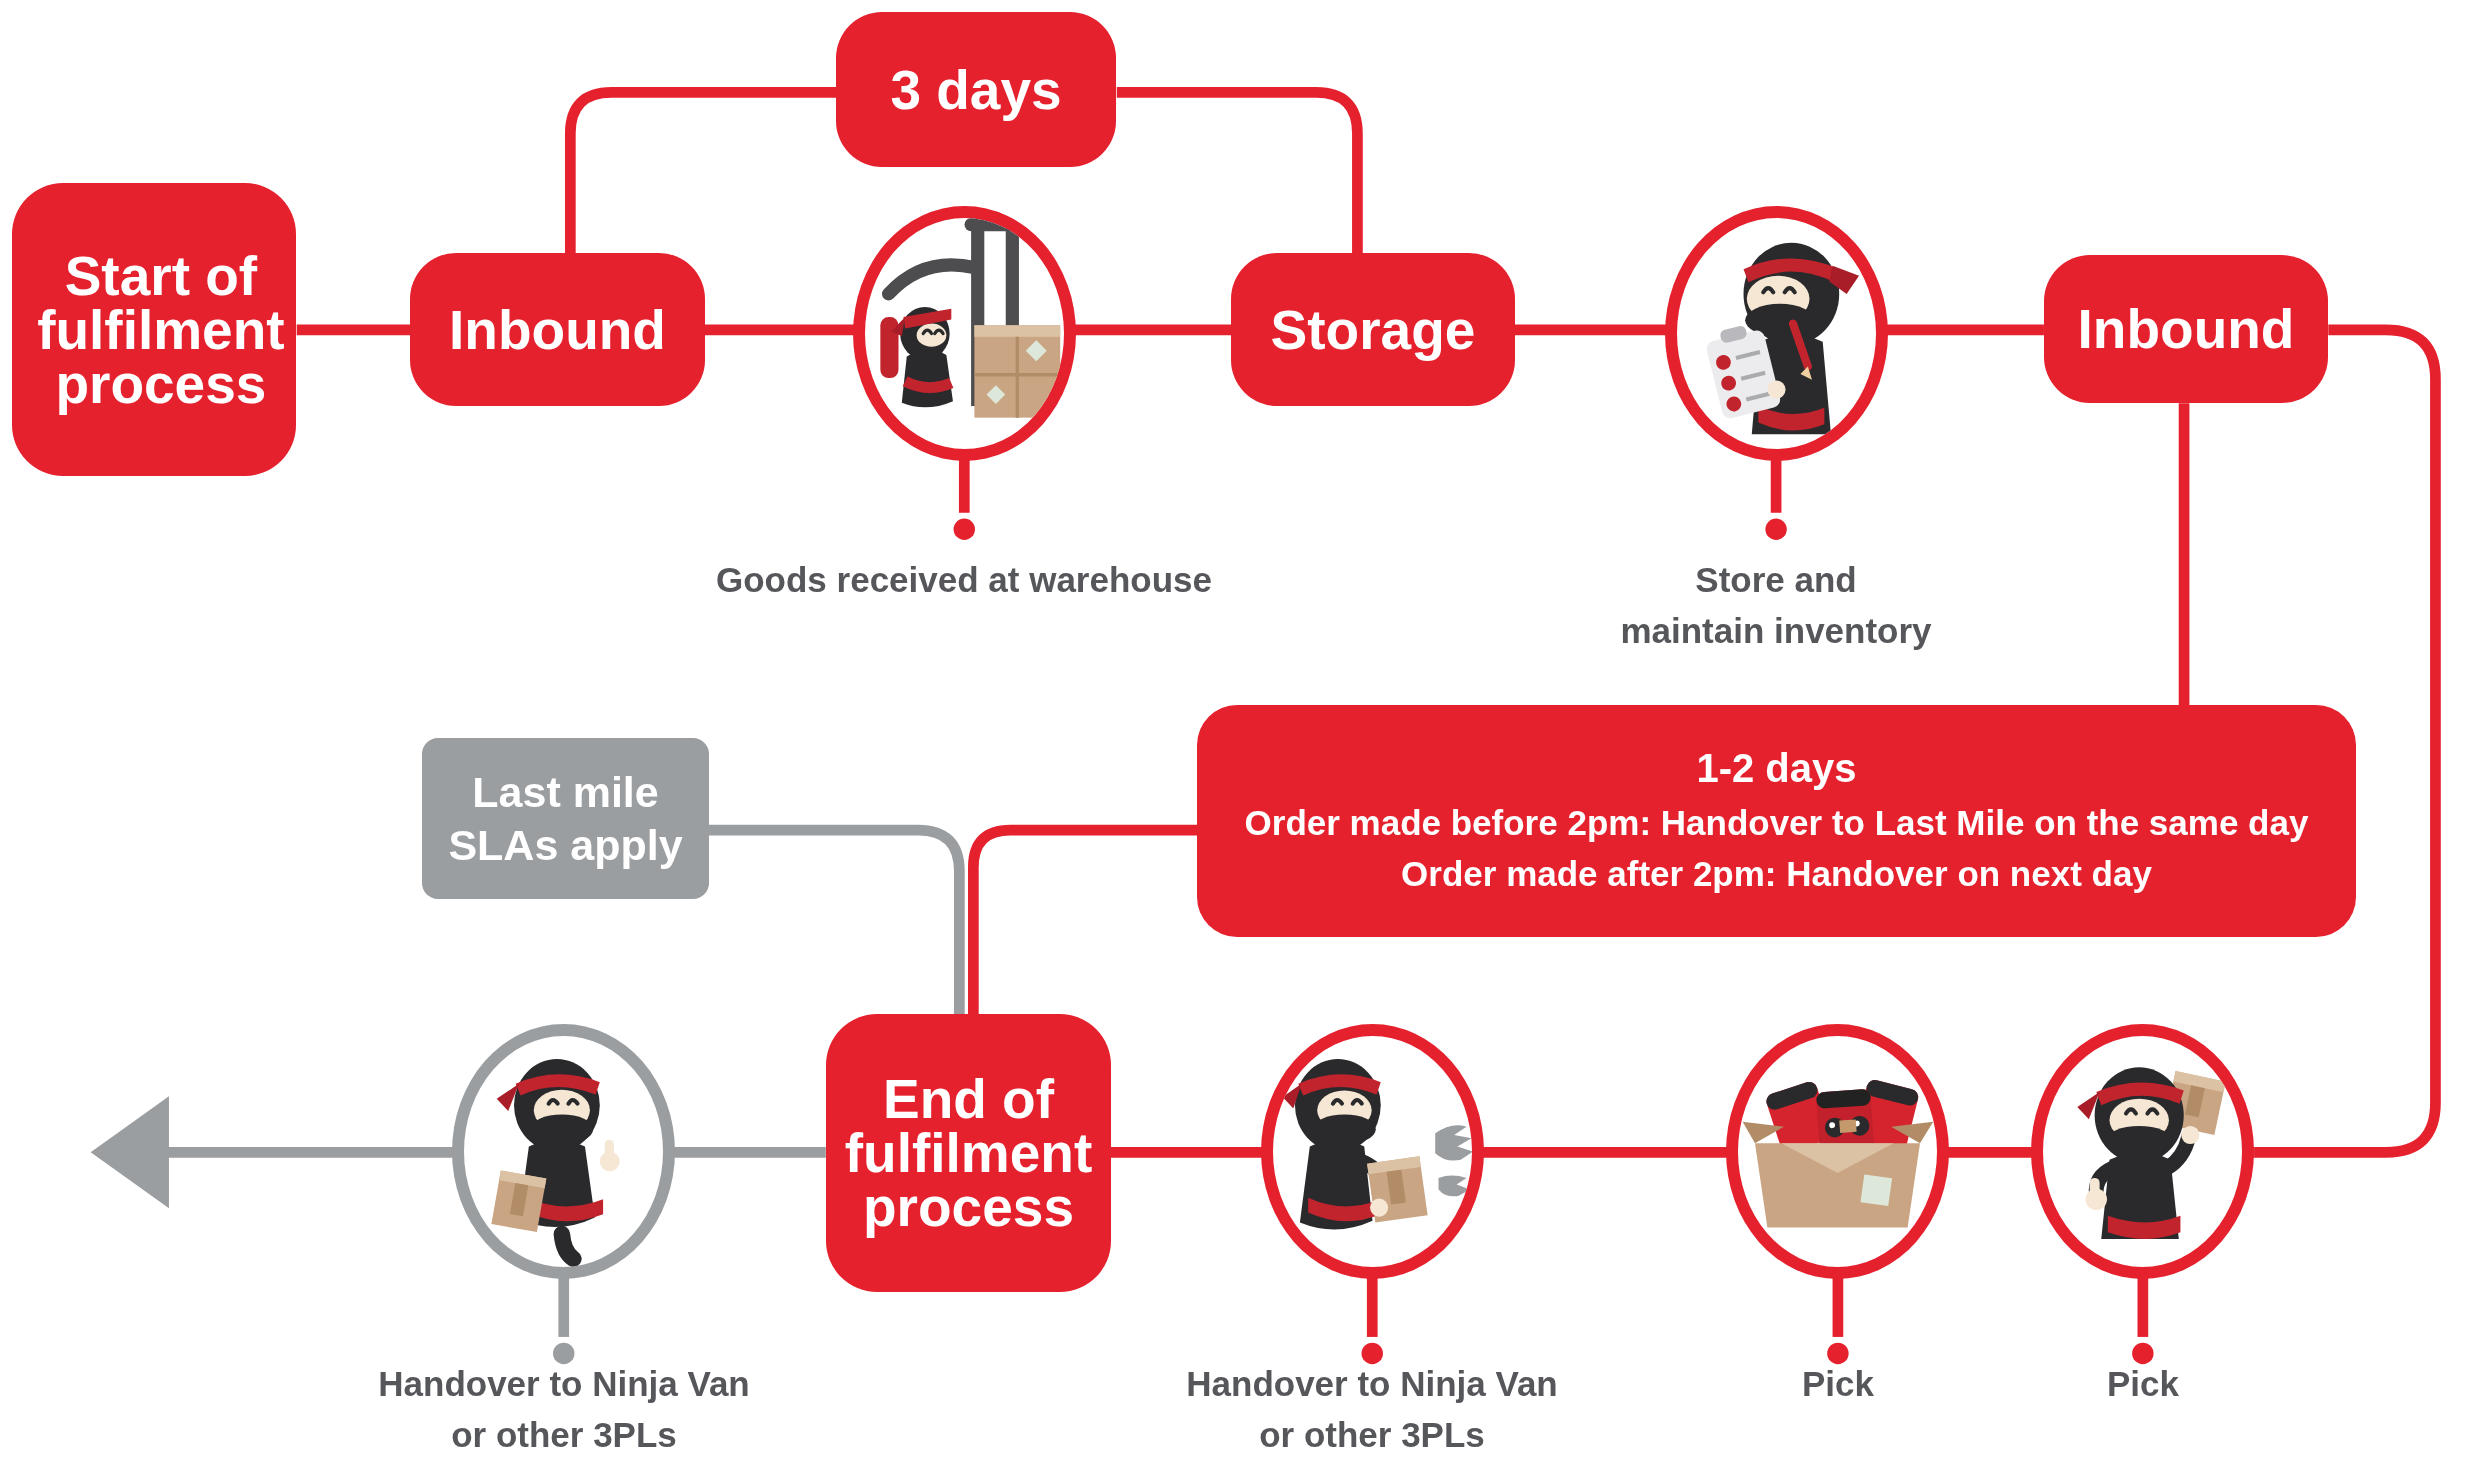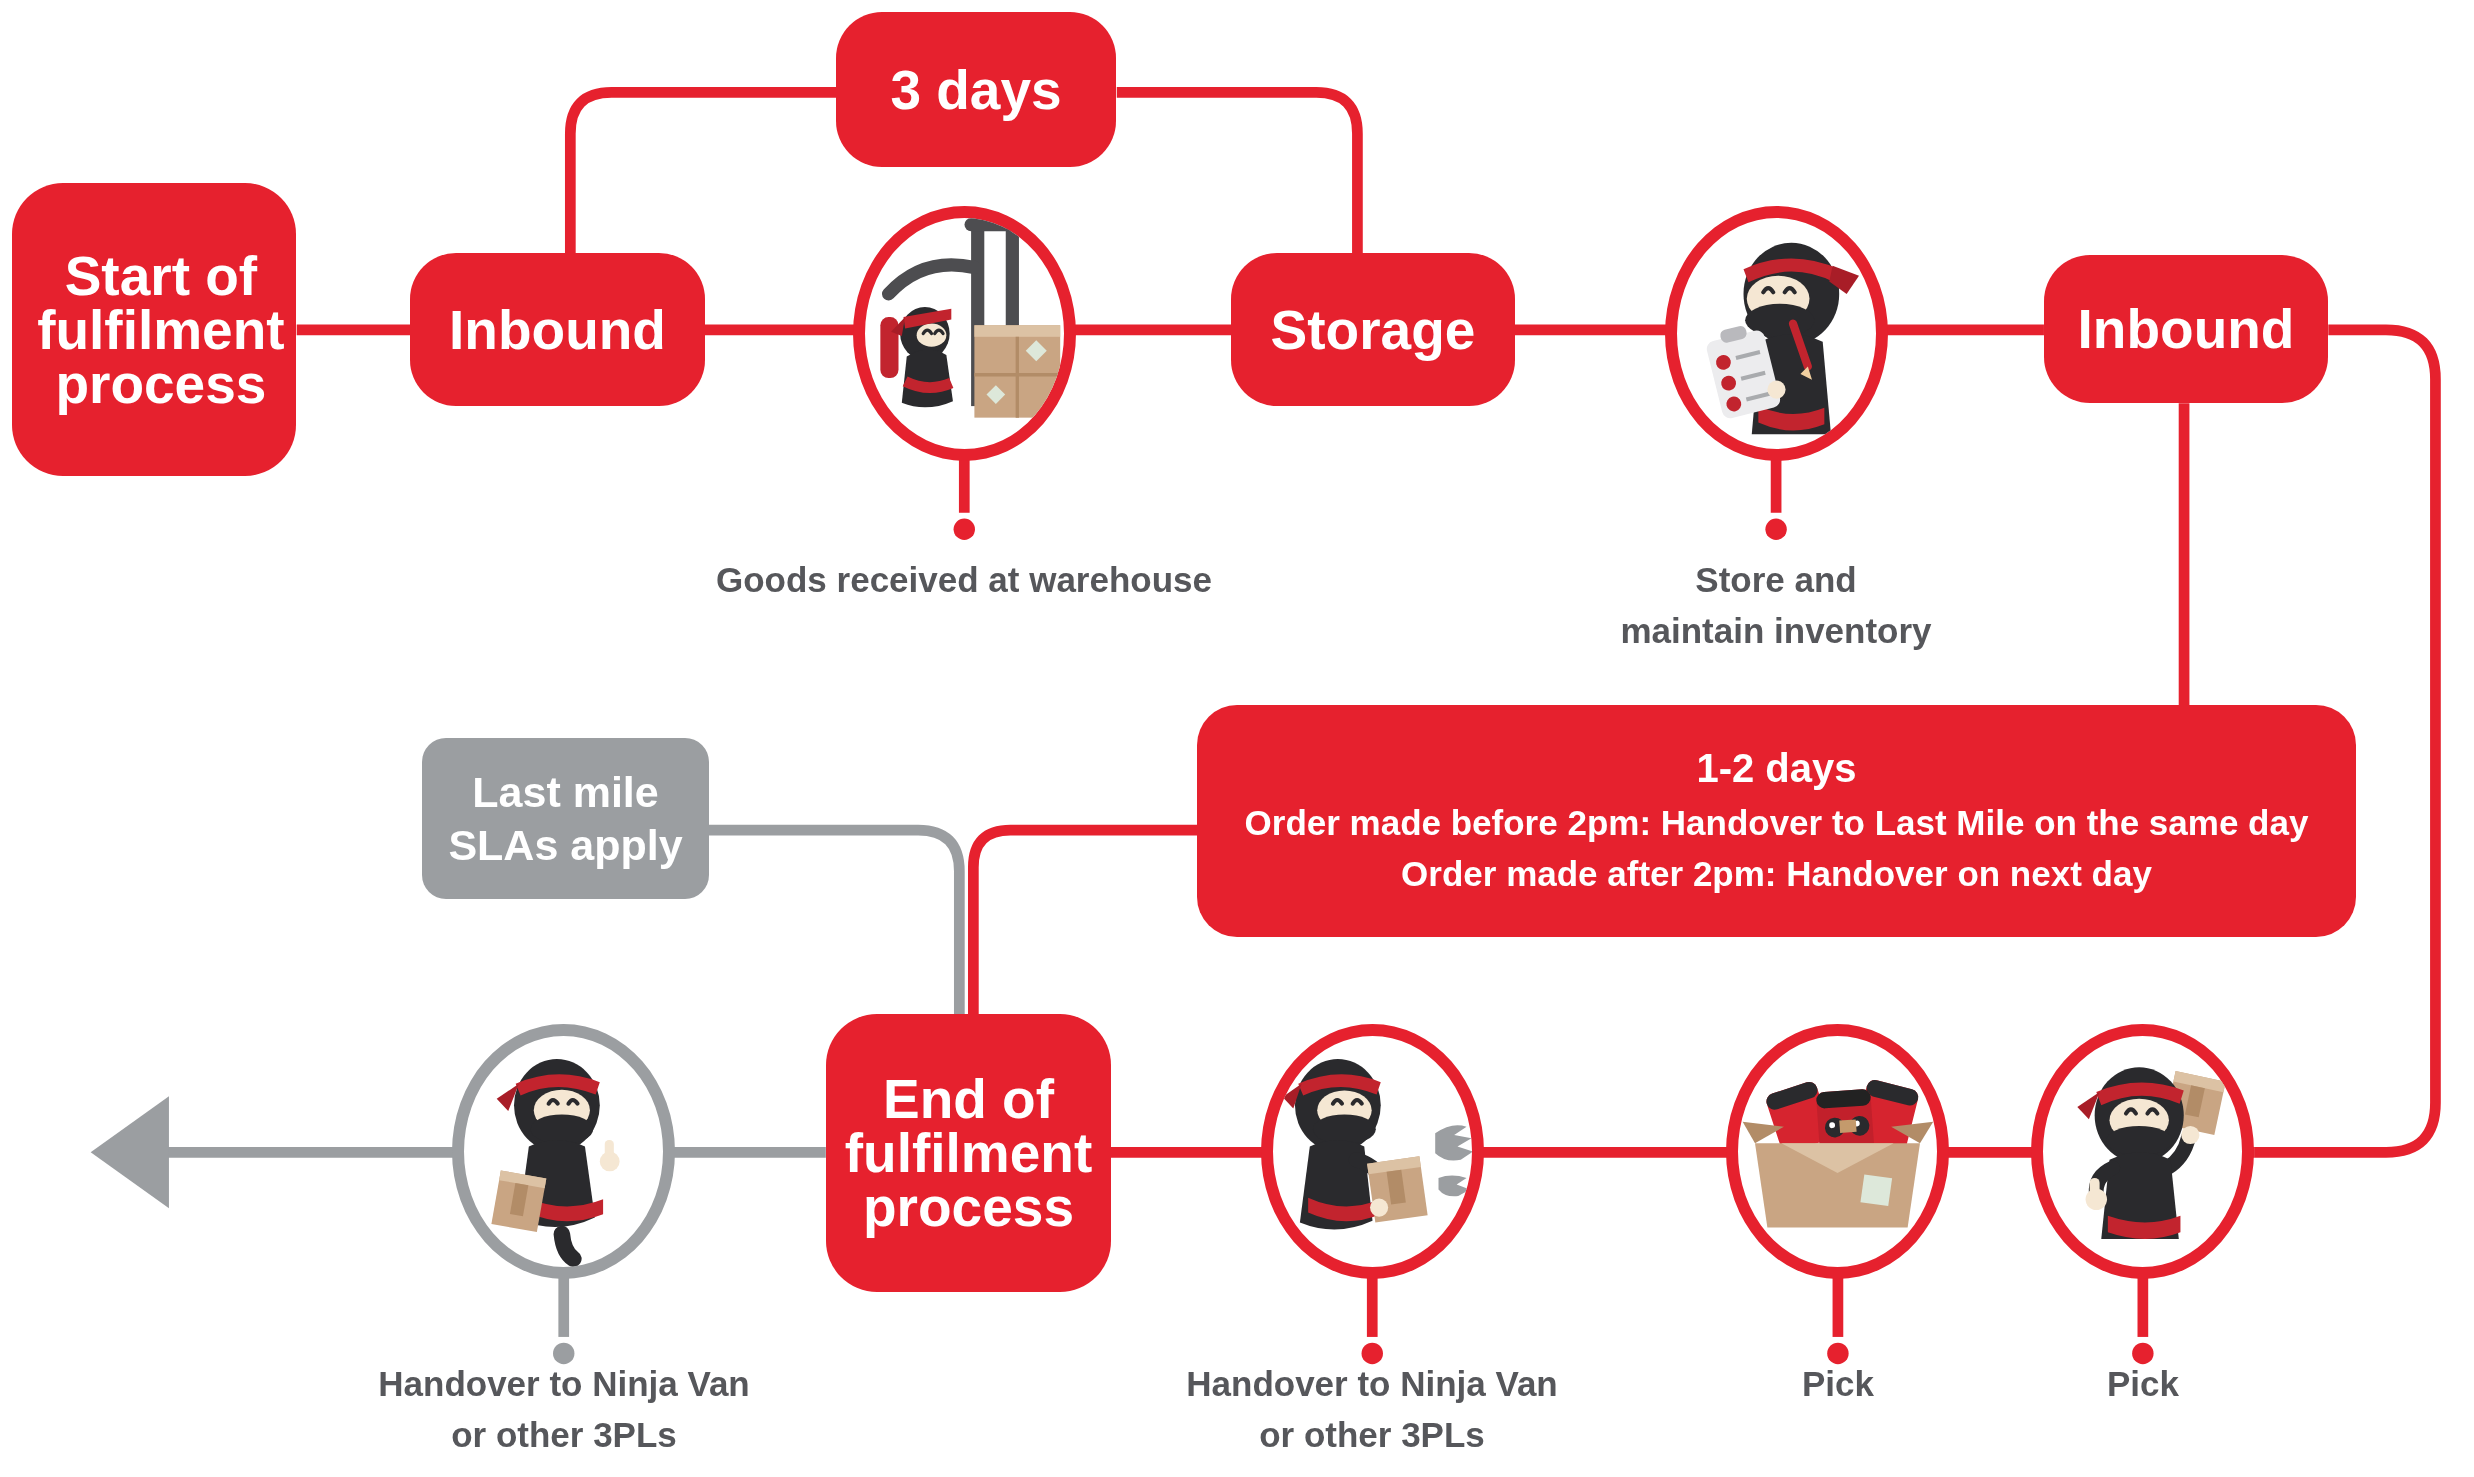--- a/index.html
+++ b/index.html
@@ -78,21 +78,21 @@
   <div class="node f54" style="left:2044px;top:255px;width:284px;height:148px;border-radius:46px;">
     <span>Inbound</span>
   </div>
 
   <div class="node" style="left:1197px;top:705px;width:1159px;height:232px;border-radius:40px;">
     <span class="sla-title">1-2 days</span>
     <span class="sla-line">Order made before 2pm: Handover to Last Mile on the same day</span>
     <span class="sla-line">Order made after 2pm: Handover on next day</span>
   </div>
 
-  <div class="node gray f52" style="left:422px;top:738px;width:287px;height:161px;border-radius:24px;">
+  <div class="node gray f52" style="left:422px;top:738px;width:287px;height:161px;border-radius:16px;">
     <span class="ln">Last mile</span>
     <span class="ln">SLAs apply</span>
   </div>
 
   <div class="node f54" style="left:826px;top:1014px;width:285px;height:278px;border-radius:51px;">
     <span class="ln">End of</span>
     <span class="ln">fulfilment</span>
     <span class="ln">process</span>
   </div>
 

